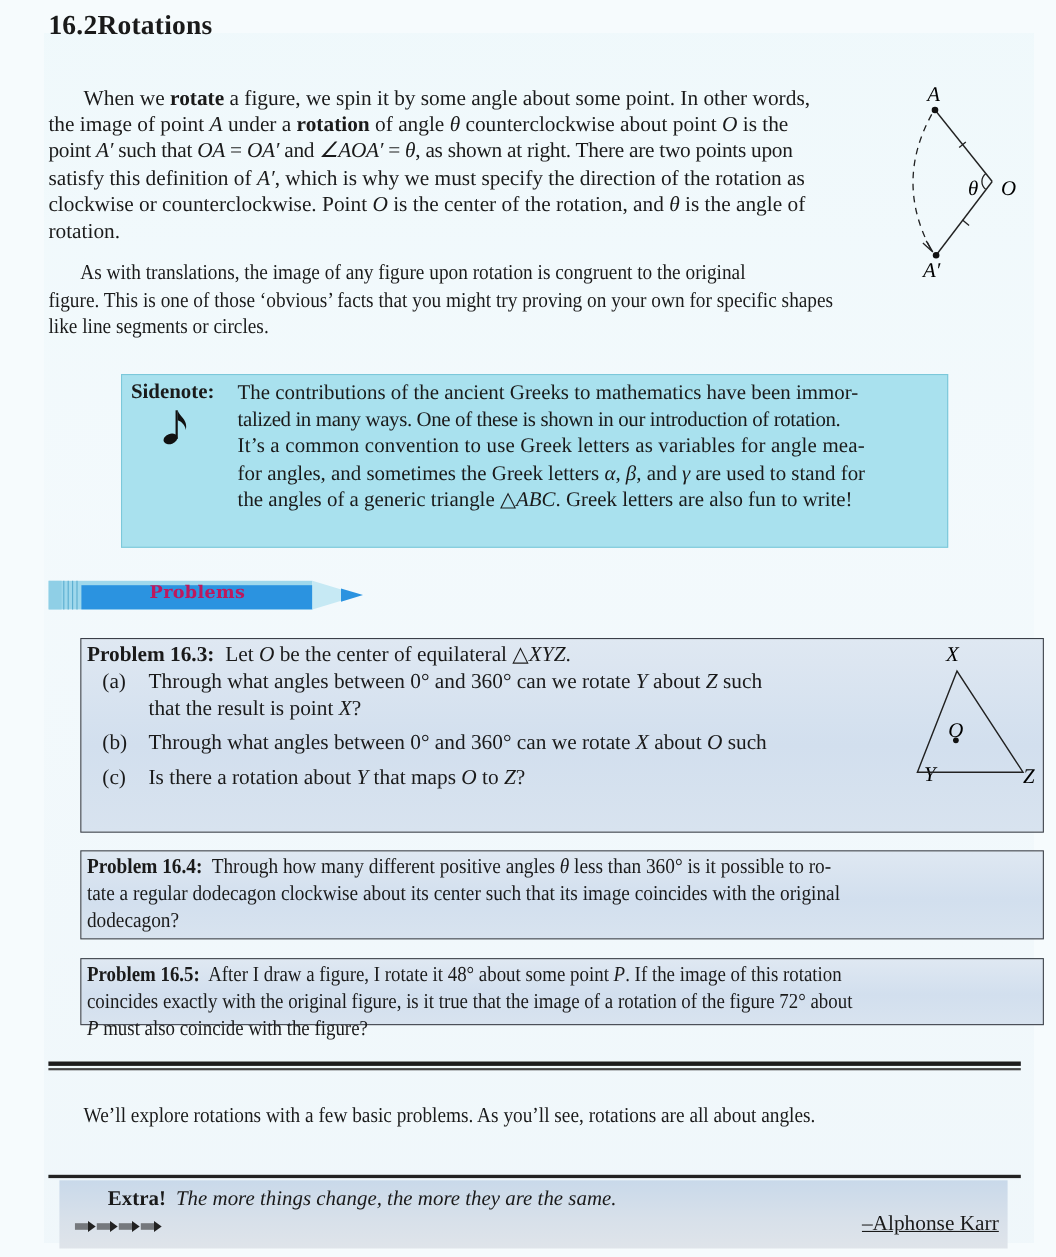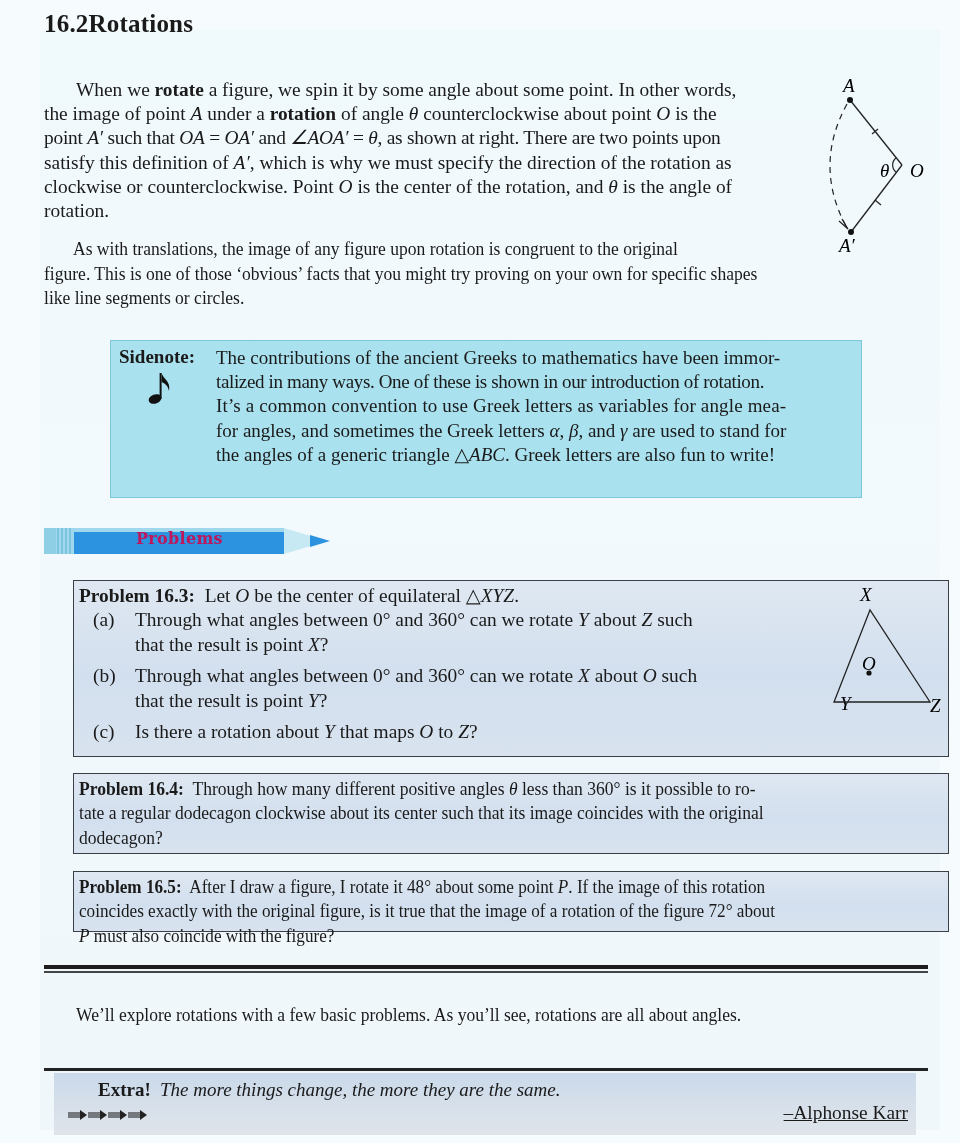--- a/index.html
+++ b/index.html
@@ -183,21 +183,20 @@
   <div class="inner">
     <span class="line"><span class="title">Problem 16.3:</span>&nbsp; <span>Let </span><i>O</i><span> be the center of equilateral △</span><i>XYZ</i><span>.</span></span>
     <div class="sub">
       <span class="letter">(a)</span>
       <span class="line"><span>Through what angles between 0° and 360° can we rotate </span><i>Y</i><span> about </span><i>Z</i><span> such</span></span>
       <span class="line"><span>that the result is point </span><i>X</i><span>?</span></span>
     </div>
     <div class="sub" style="margin-top:7px">
       <span class="letter">(b)</span>
       <span class="line"><span>Through what angles between 0° and 360° can we rotate </span><i>X</i><span> about </span><i>O</i><span> such</span></span>
-      <span class="line"><span>that the result is point </span><i>Y</i><span>?</span></span>
     </div>
     <div class="sub" style="margin-top:7px">
       <span class="letter">(c)</span>
       <span class="line"><span>Is there a rotation about </span><i>Y</i><span> that maps </span><i>O</i><span> to </span><i>Z</i><span>?</span></span>
     </div>
   </div>
   <svg class="triangle" viewBox="0 0 130 135">
     <text x="36" y="20" font-family="Liberation Serif, serif" font-style="italic" font-size="19">X</text>
     <text x="16" y="129" font-family="Liberation Serif, serif" font-style="italic" font-size="19">Y</text>
     <text x="106" y="131" font-family="Liberation Serif, serif" font-style="italic" font-size="19">Z</text>

